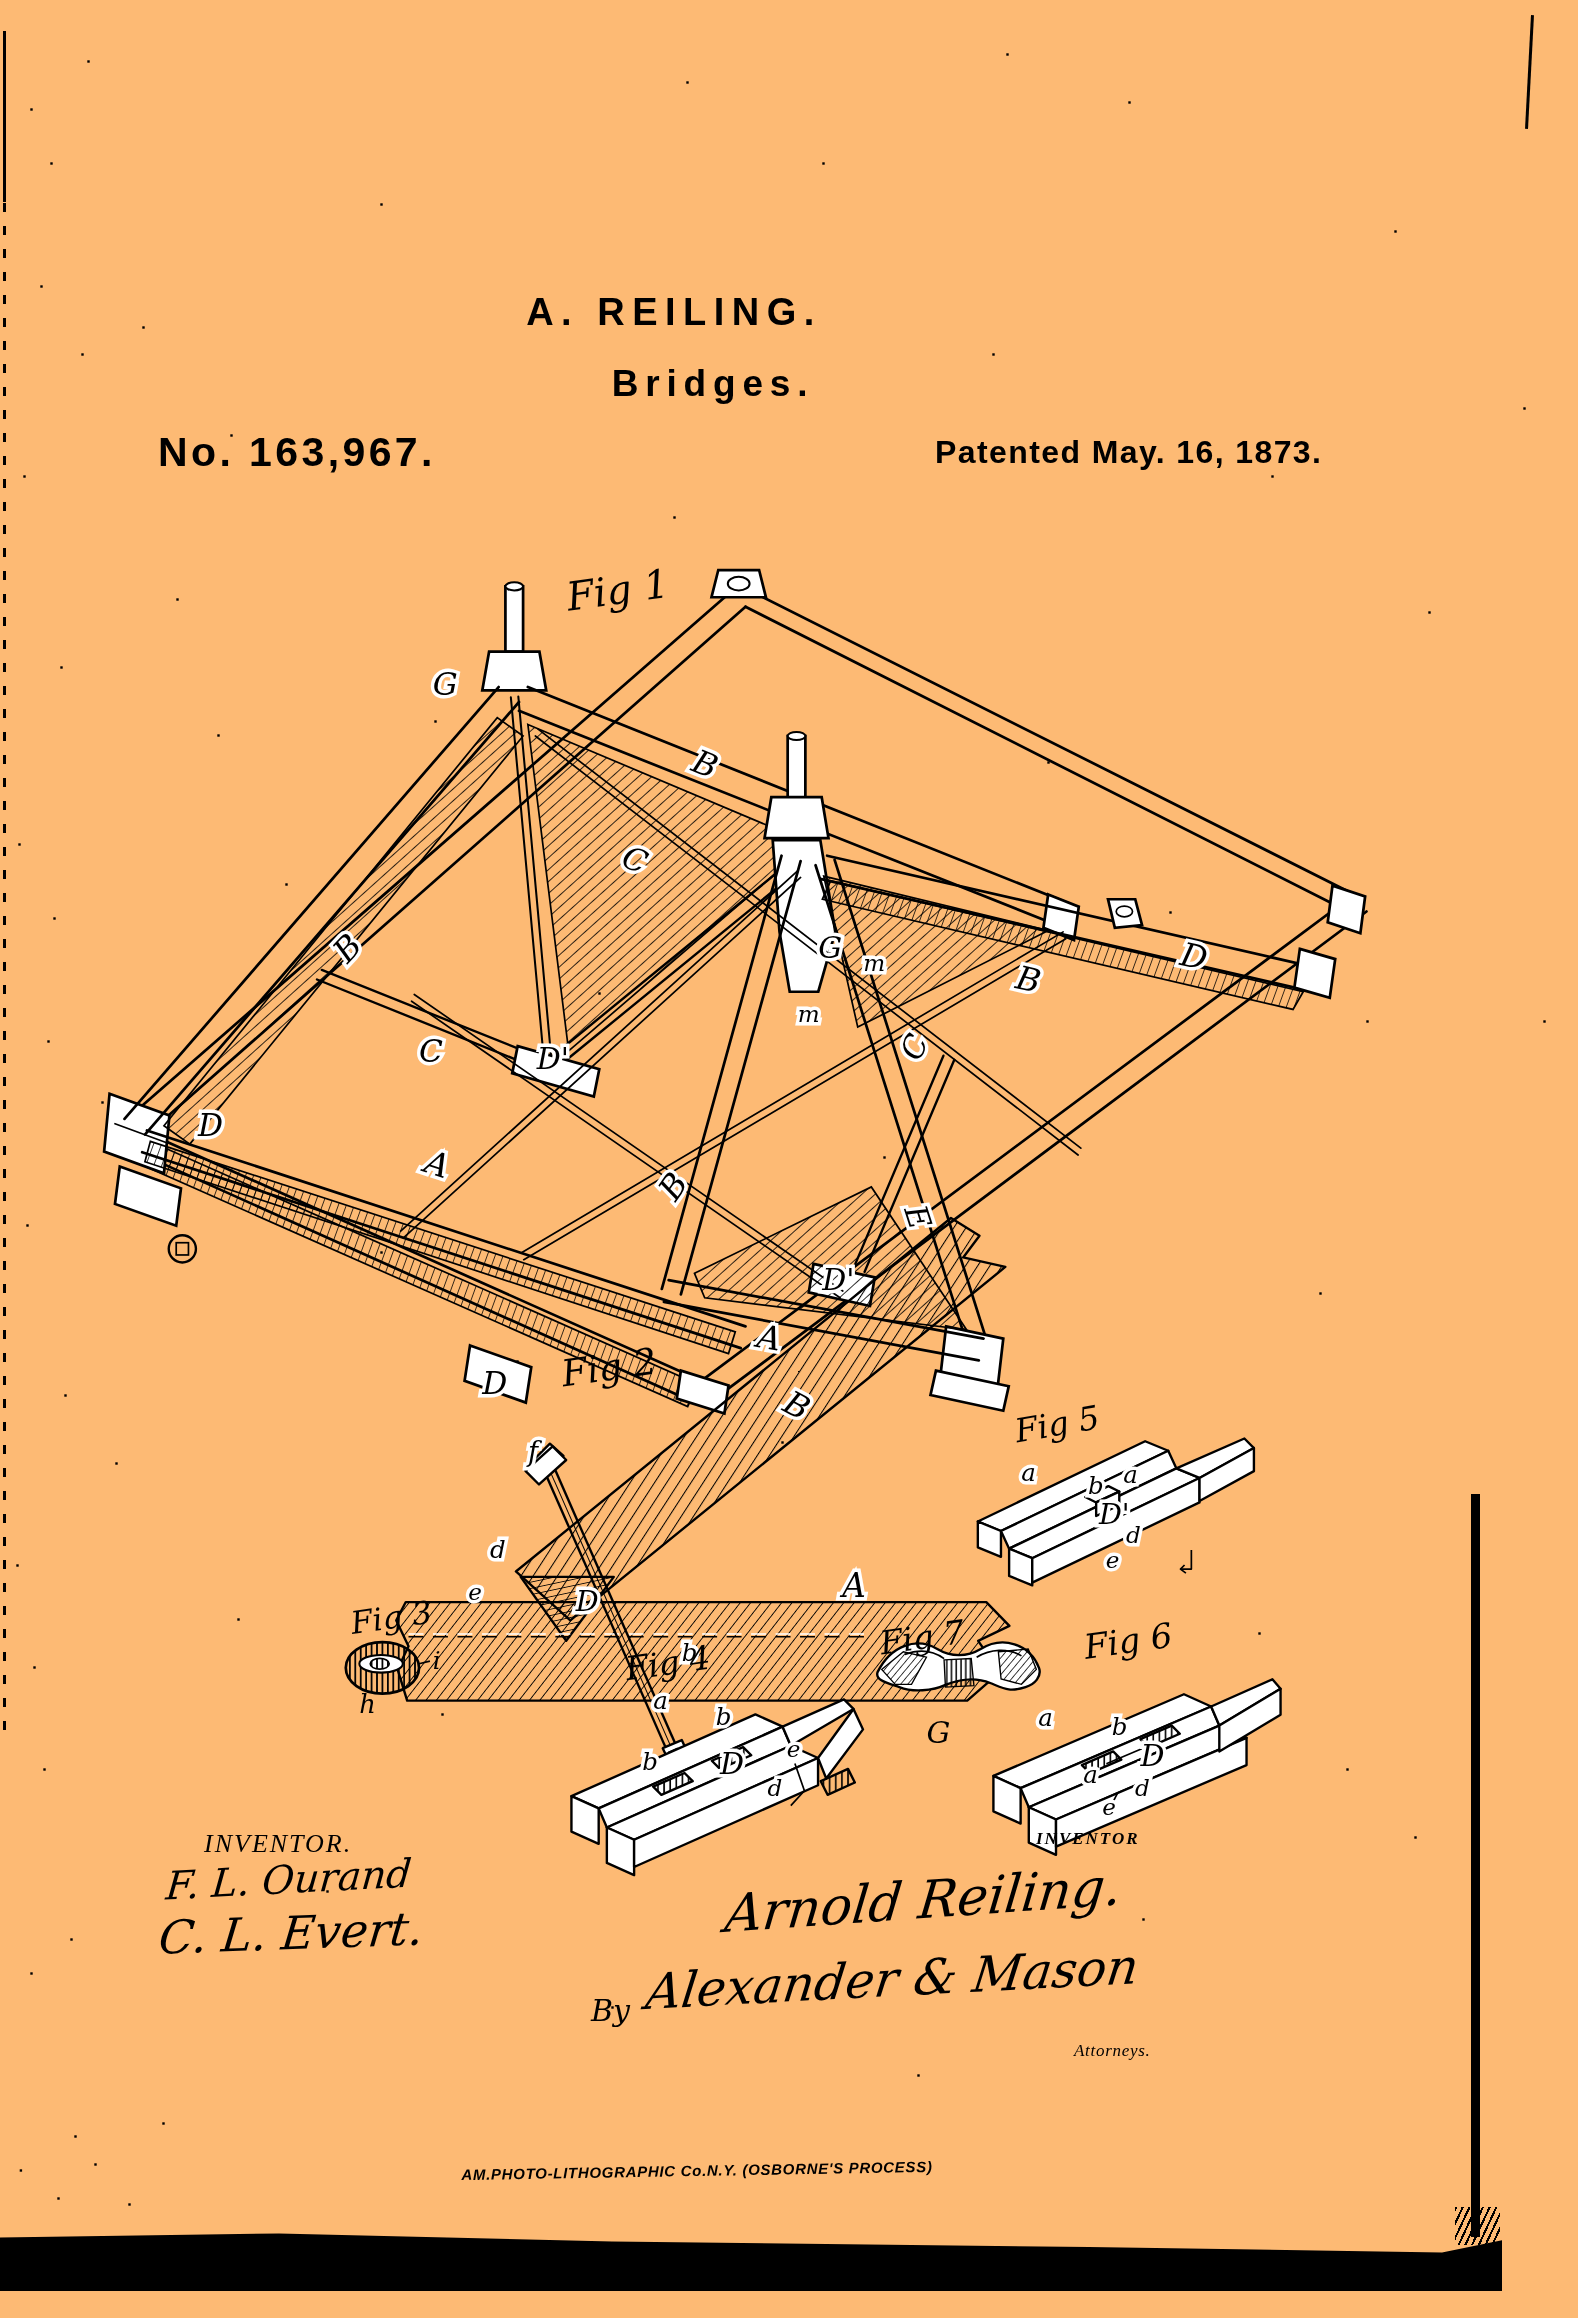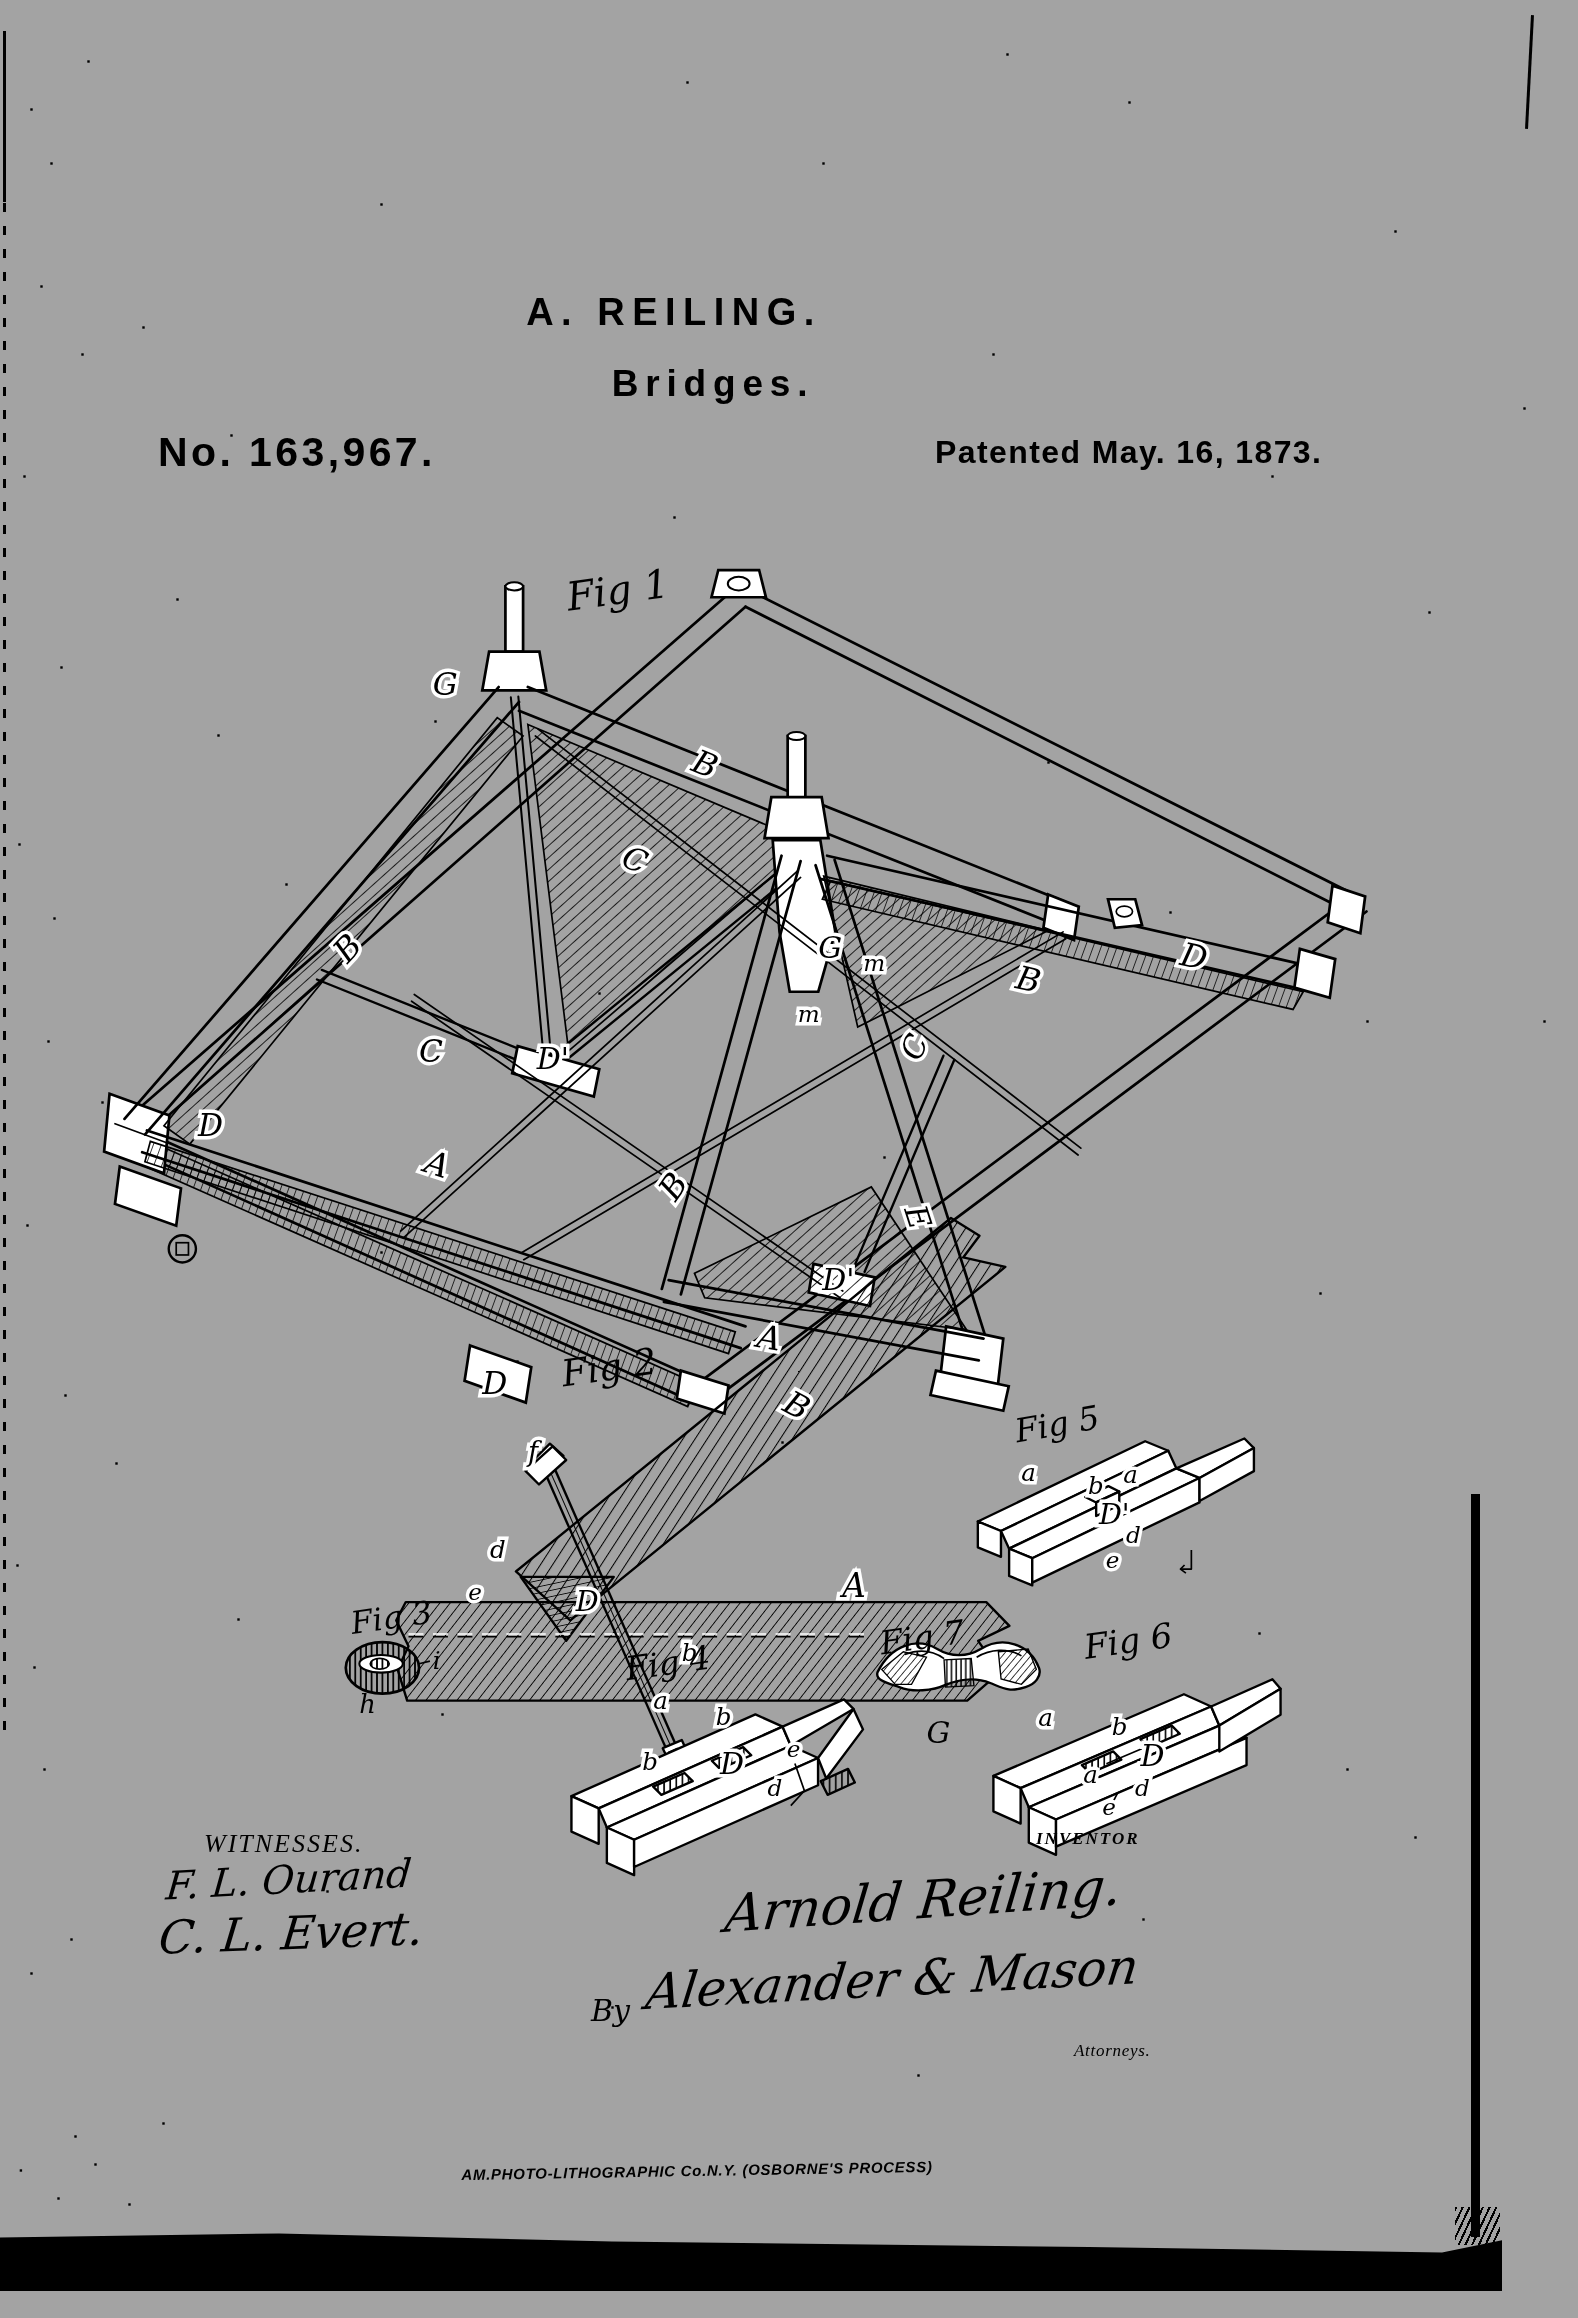--- a/index.html
+++ b/index.html
@@ -1,16 +1,16 @@
 <!DOCTYPE html>
 <html style="font-size:11px"><head>
 <meta charset="utf-8">
 <style>
   html,body{margin:0;padding:0;background:#e8e8e8;}
-  .page{position:relative;width:1578px;height:2319px;background:#a3a3a3;overflow:hidden;
+  .page{position:relative;width:1578px;height:2319px;background:#fdba74;overflow:hidden;
         font-family:"Liberation Serif",serif;color:#000;}
   .abs{position:absolute;}
   .gothic{font-family:"Liberation Sans",sans-serif;font-weight:bold;white-space:nowrap;}
   .smcaps{font-style:italic;letter-spacing:2px;white-space:nowrap;}
   .script{font-family:"DejaVu Serif",serif;font-style:italic;white-space:nowrap;}
   svg.fig{position:absolute;overflow:visible;}
   svg text{font-family:"DejaVu Serif",serif;font-style:italic;fill:#000;}
   .halo{paint-order:stroke;stroke:#fff;stroke-width:10px;}
   
   .edge-line-solid{left:3.4px;top:31px;width:2.7px;height:171px;background:#000;}
@@ -338,21 +338,21 @@
       <polygon points="26,114 58,88 92,96 70,136 46,136" fill="url(#hL7)" stroke-width="2"></polygon>
       <polygon points="198,88 242,84 254,114 232,136 202,128" fill="url(#hL7)" stroke-width="2"></polygon>
       <polygon points="118,100 158,98 162,138 120,140" fill="url(#hV7)" stroke-width="2"></polygon>
     </g>
     <text x="26" y="92" font-size="48" transform="rotate(-8 26 92)">Fig 7</text>
     <g>
       <text x="92" y="222" font-size="44">G</text>
     </g>
   </svg>
 
-  <div class="abs smcaps" style="left:204px;top:1829px;font-size:26px;">WITNESSES.</div>
+  <div class="abs smcaps" style="left:204px;top:1829px;font-size:26px;">INVENTOR.</div>
   <div class="abs script" style="left:166px;top:1857px;font-size:39px;transform:rotate(-3deg) skewX(-8deg);">F. L. Ourand</div>
   <div class="abs script" style="left:159px;top:1906px;font-size:46px;transform:rotate(-2deg) skewX(-8deg);">C. L. Evert.</div>
   <div class="abs smcaps" style="left:1036px;top:1829px;font-size:17px;font-weight:bold;">INVENTOR</div>
   <div class="abs script" style="left:725px;top:1870px;font-size:52px;transform:rotate(-4deg) skewX(-10deg);">Arnold Reiling.</div>
   <div class="abs script" style="left:646px;top:1951px;font-size:49px;transform:rotate(-3deg) skewX(-10deg);">Alexander &amp; Mason</div>
   <div class="abs script" style="left:591px;top:1993px;font-size:30px;">By</div>
   <div class="abs smcaps" style="left:1074px;top:2041px;font-size:17px;letter-spacing:0.7px;">Attorneys.</div>
 
   <div class="abs gothic" style="left:697px;top:2162px;transform:translateX(-50%) rotate(-1deg);font-style:italic;font-size:15px;letter-spacing:0.7px;">AM.PHOTO-LITHOGRAPHIC Co.N.Y. (OSBORNE'S PROCESS)</div>
 

